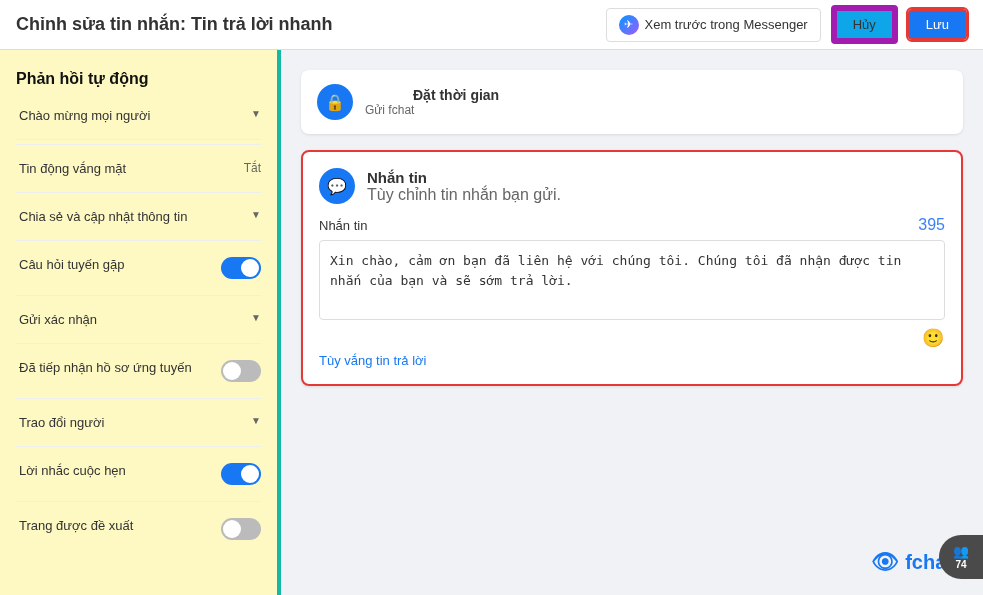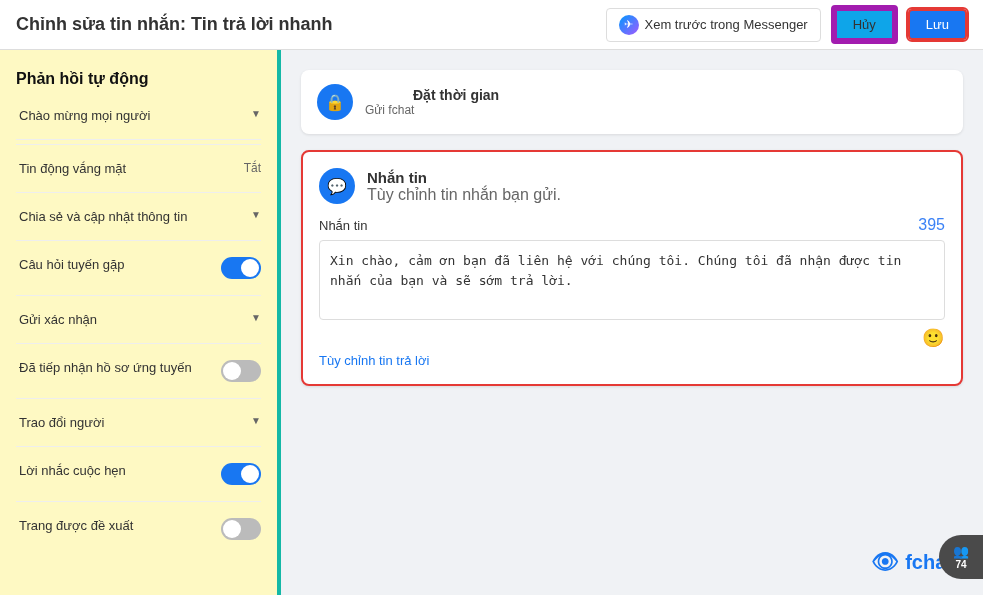--- a/index.html
+++ b/index.html
@@ -233,21 +233,21 @@
         <span>Nhắn tin</span>
         <span class="msg-count">395</span>
       </div>
 
       <textarea class="msg-textarea" readonly="" style="">Xin chào, cảm ơn bạn đã liên hệ với chúng tôi. Chúng tôi đã nhận được tin nhắn của bạn và sẽ sớm trả lời.</textarea>
 
       <div class="emoji-row">
         <span>🙂</span>
       </div>
 
-      <a class="customize-link" href="#">Tùy chỉnh tin trả lời</a>
+      <a class="customize-link" href="#">Tùy vắng tin trả lời</a>
     </div>
 
     <div class="fchat-brand">
       <span class="fchat-icon">👁</span>
       <span>fchat</span>
     </div>
 
     <div class="people-badge">
       <span>👥</span>
       <span class="people-badge-num">74</span>

